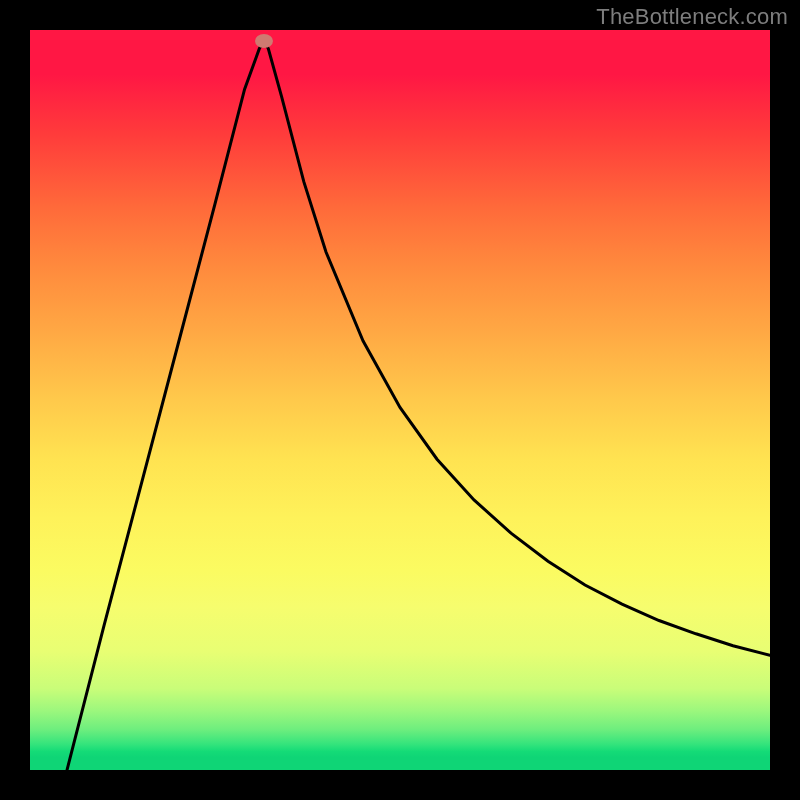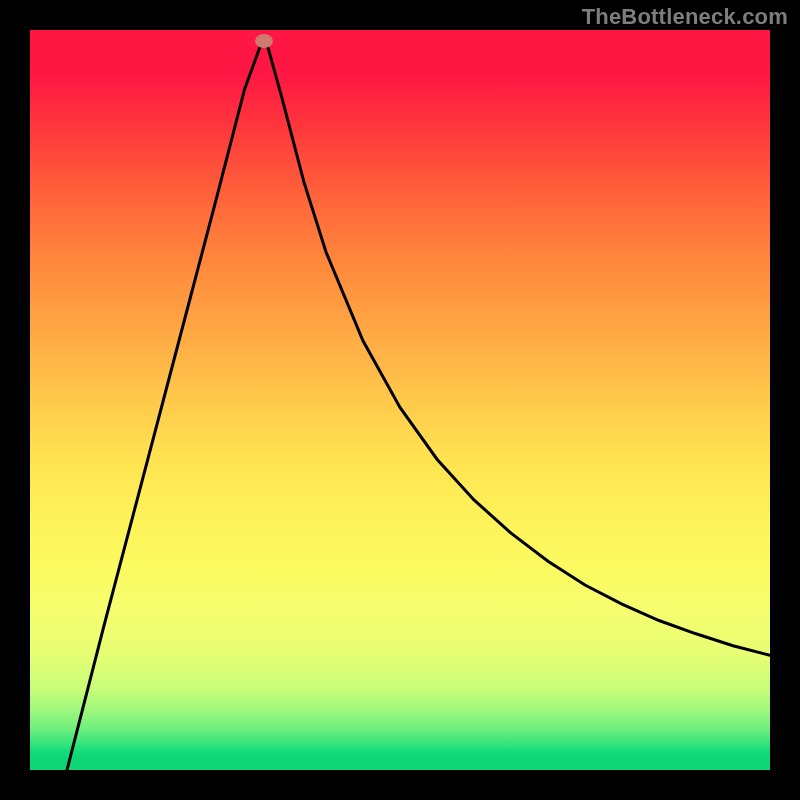--- a/index.html
+++ b/index.html
@@ -16,21 +16,21 @@
     width: 800px;
     height: 800px;
     background: #000;
   }
   .attribution {
     position: absolute;
     top: 4px;
     right: 12px;
     color: #7d7d7d;
     font-size: 22px;
-    font-weight: 700;
+    font-weight: 400;
     letter-spacing: 0.2px;
     z-index: 10;
   }
   .plot-area {
     position: absolute;
     left: 30px;
     top: 30px;
     width: 740px;
     height: 740px;
     overflow: hidden;

